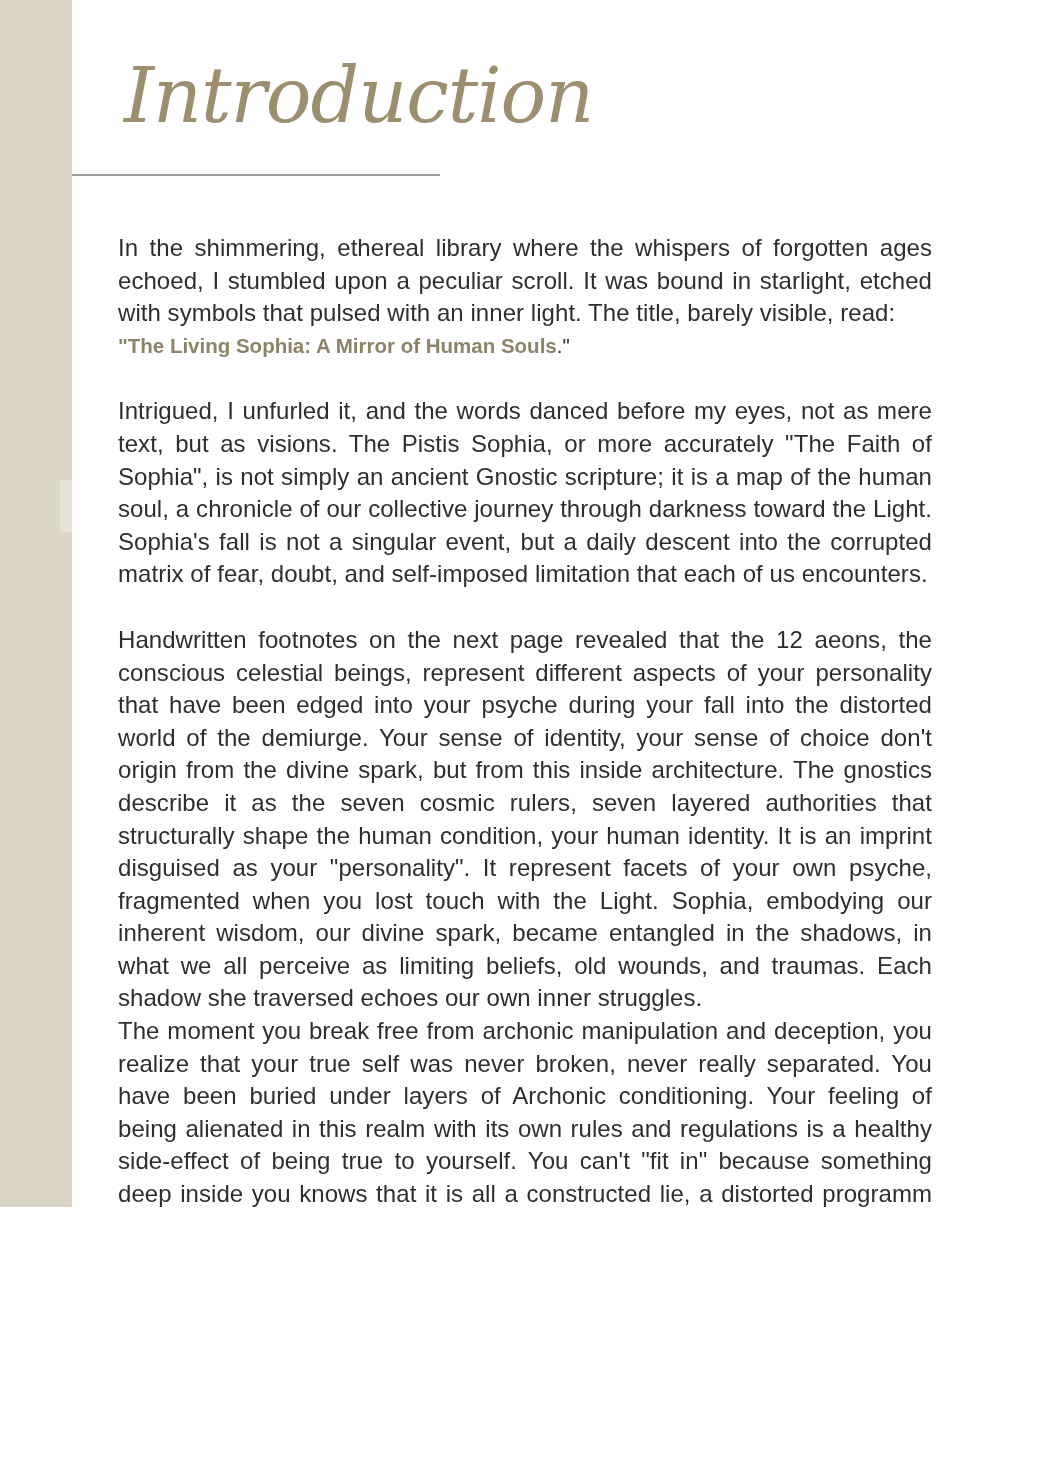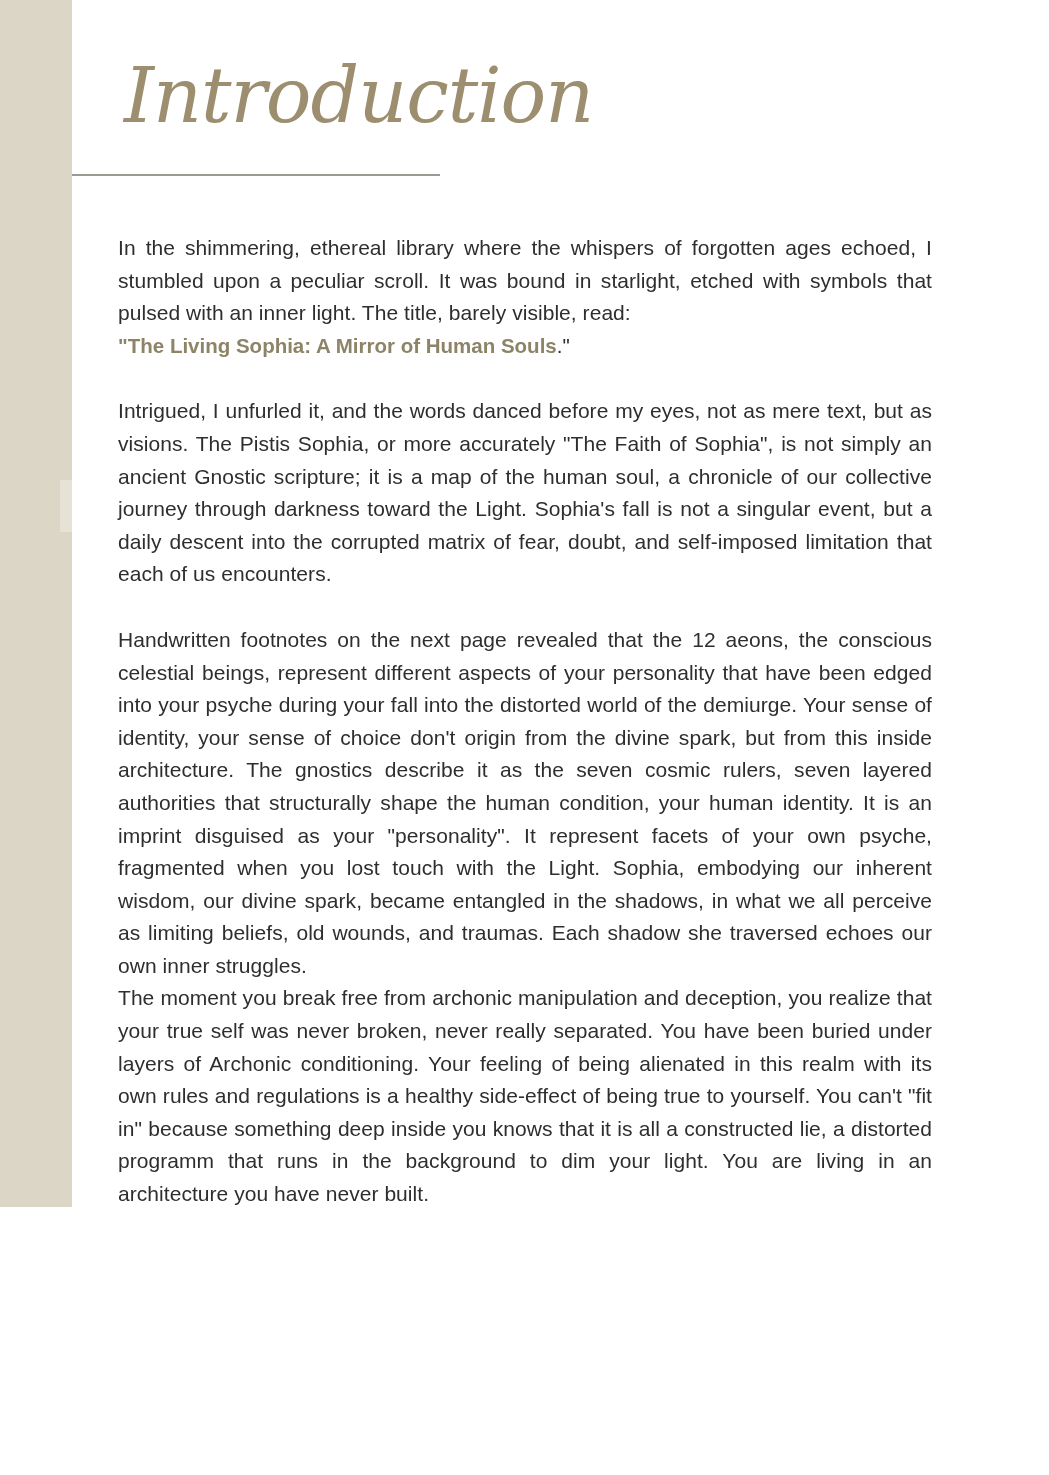--- a/index.html
+++ b/index.html
@@ -65,21 +65,21 @@
   .body-col {
     position: absolute;
     left: 118px;
     top: 232px;
     width: 814px;
   }
   .para {
     margin: 0;
     text-align: justify;
     text-justify: inter-word;
-    font-size: 21px;
+    font-size: 24px;
     line-height: 32.6px;
     color: #2e2e2e;
     letter-spacing: 0.05px;
   }
   .para.tight-follow {
     margin-top: 0;
   }
   .gap-md { height: 33px; }
   .gap-lg { height: 33px; }
 

